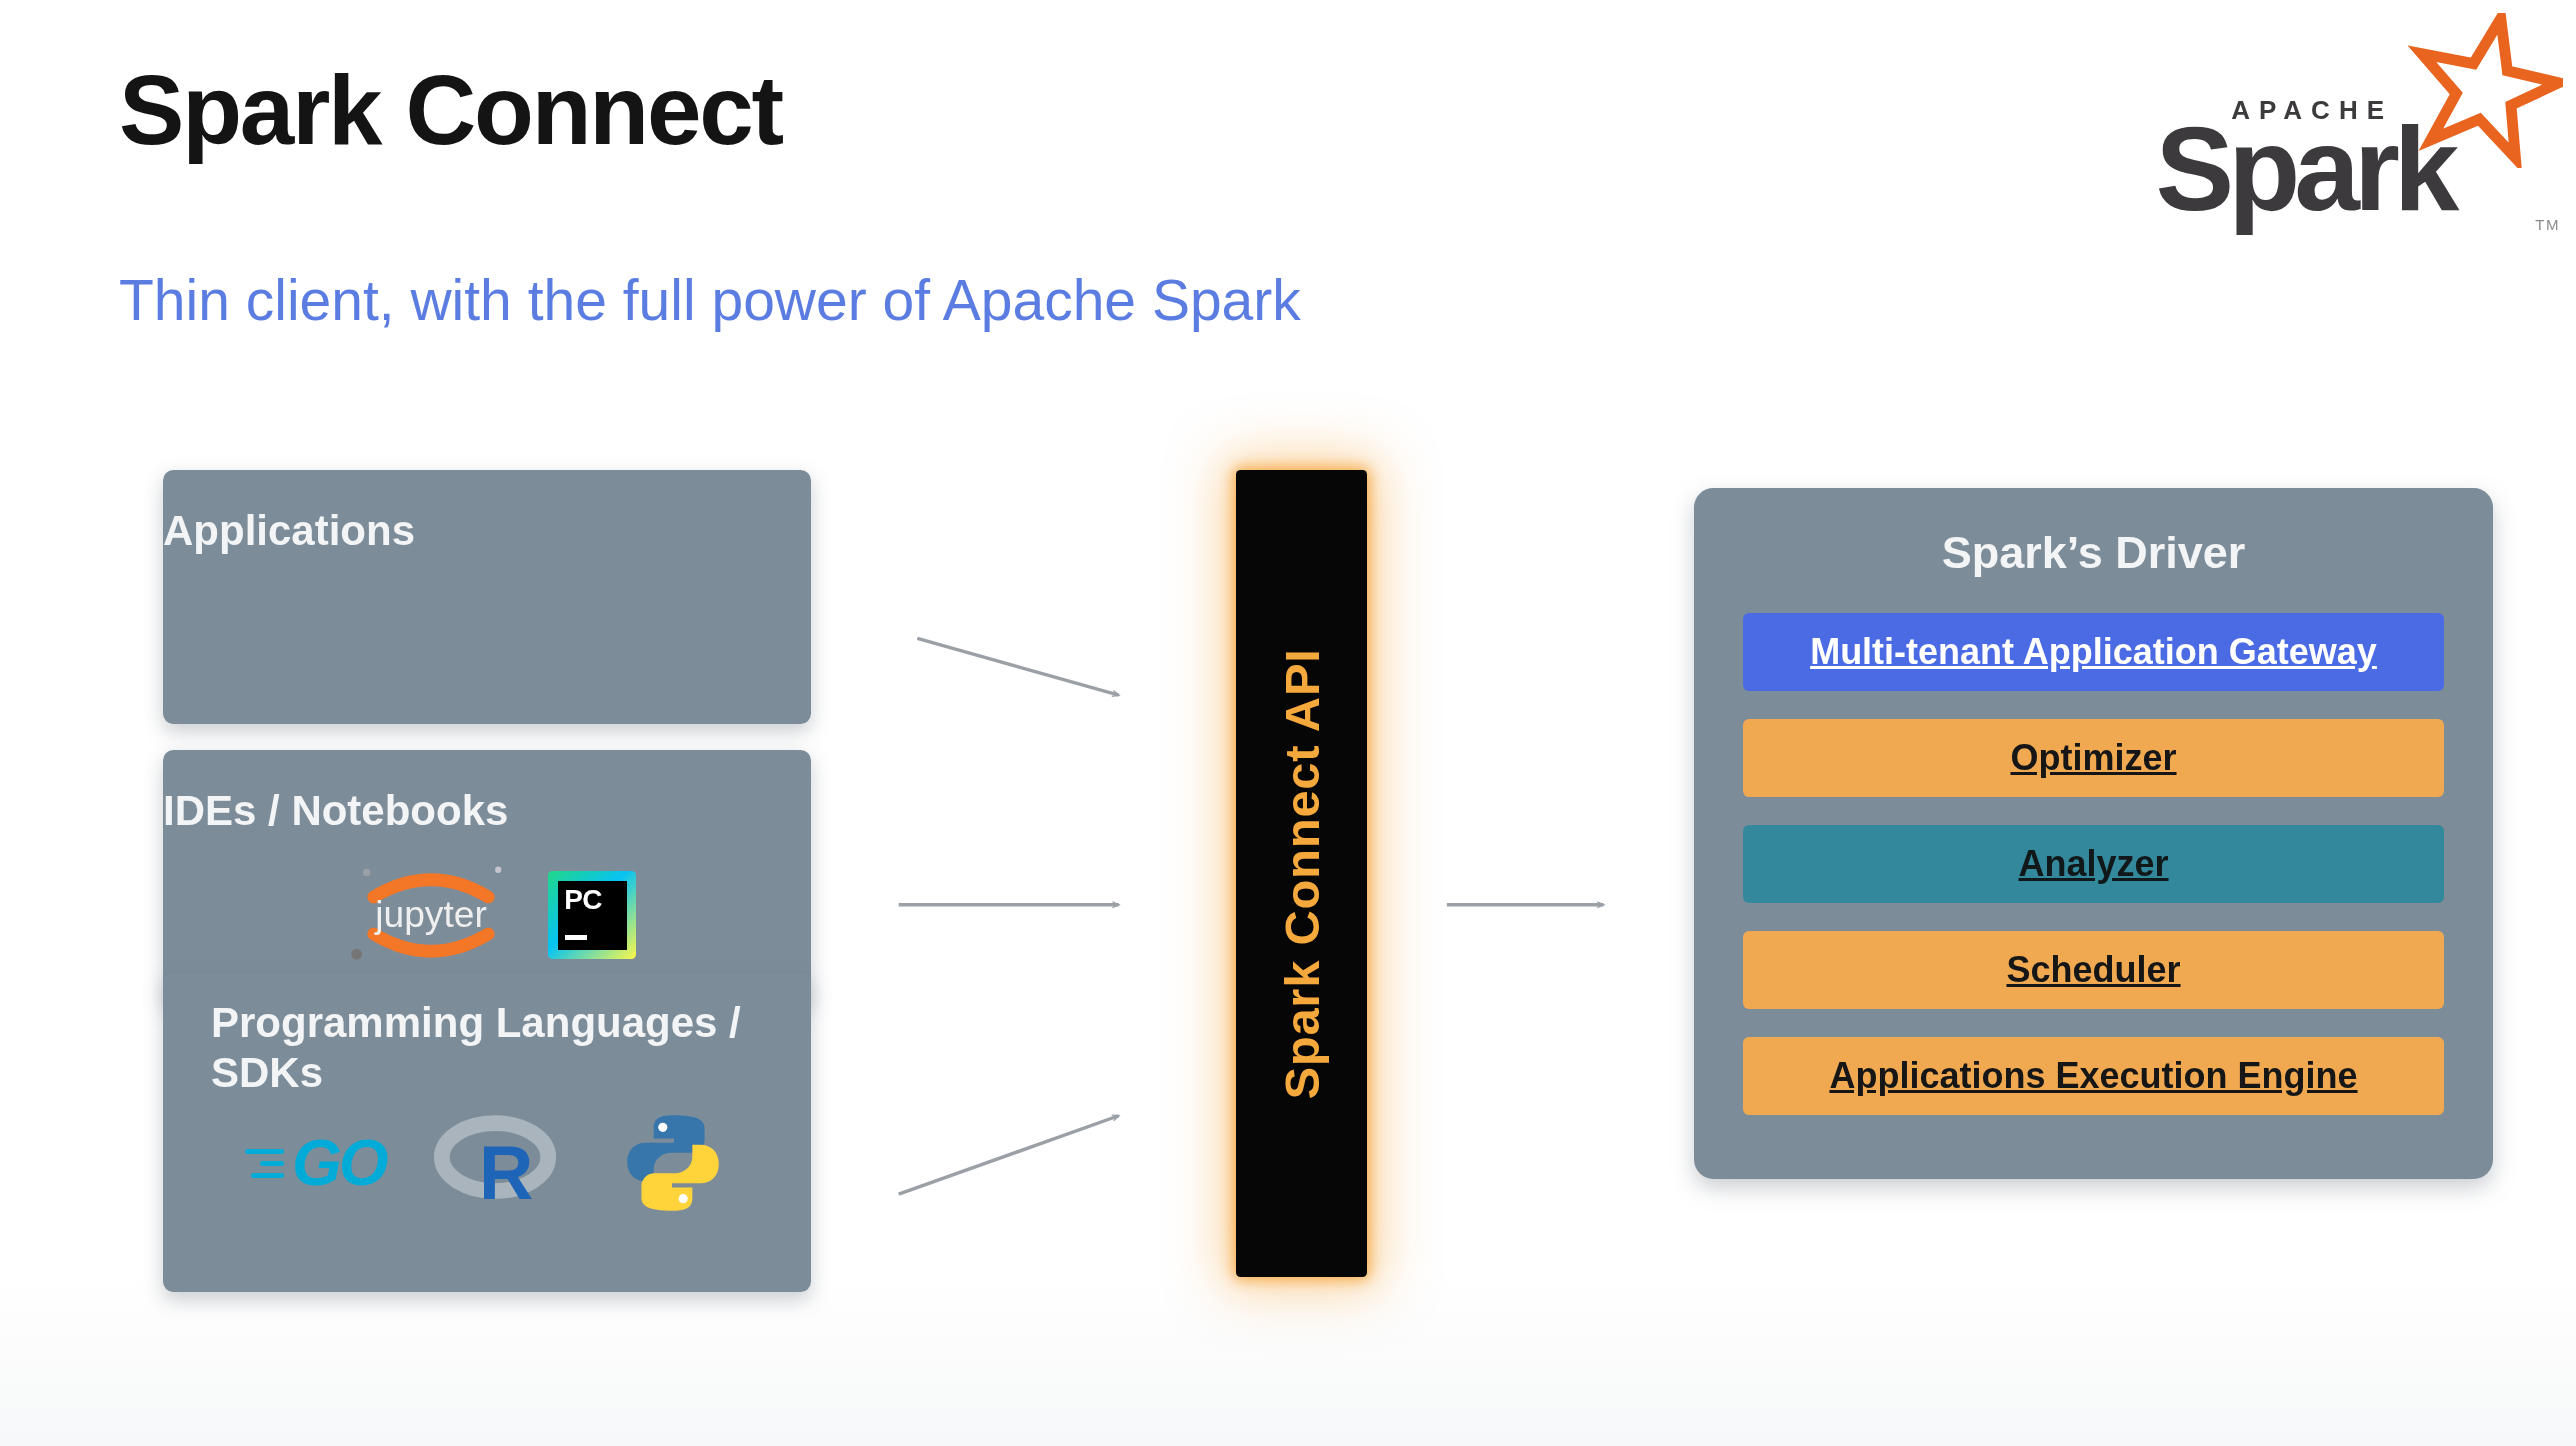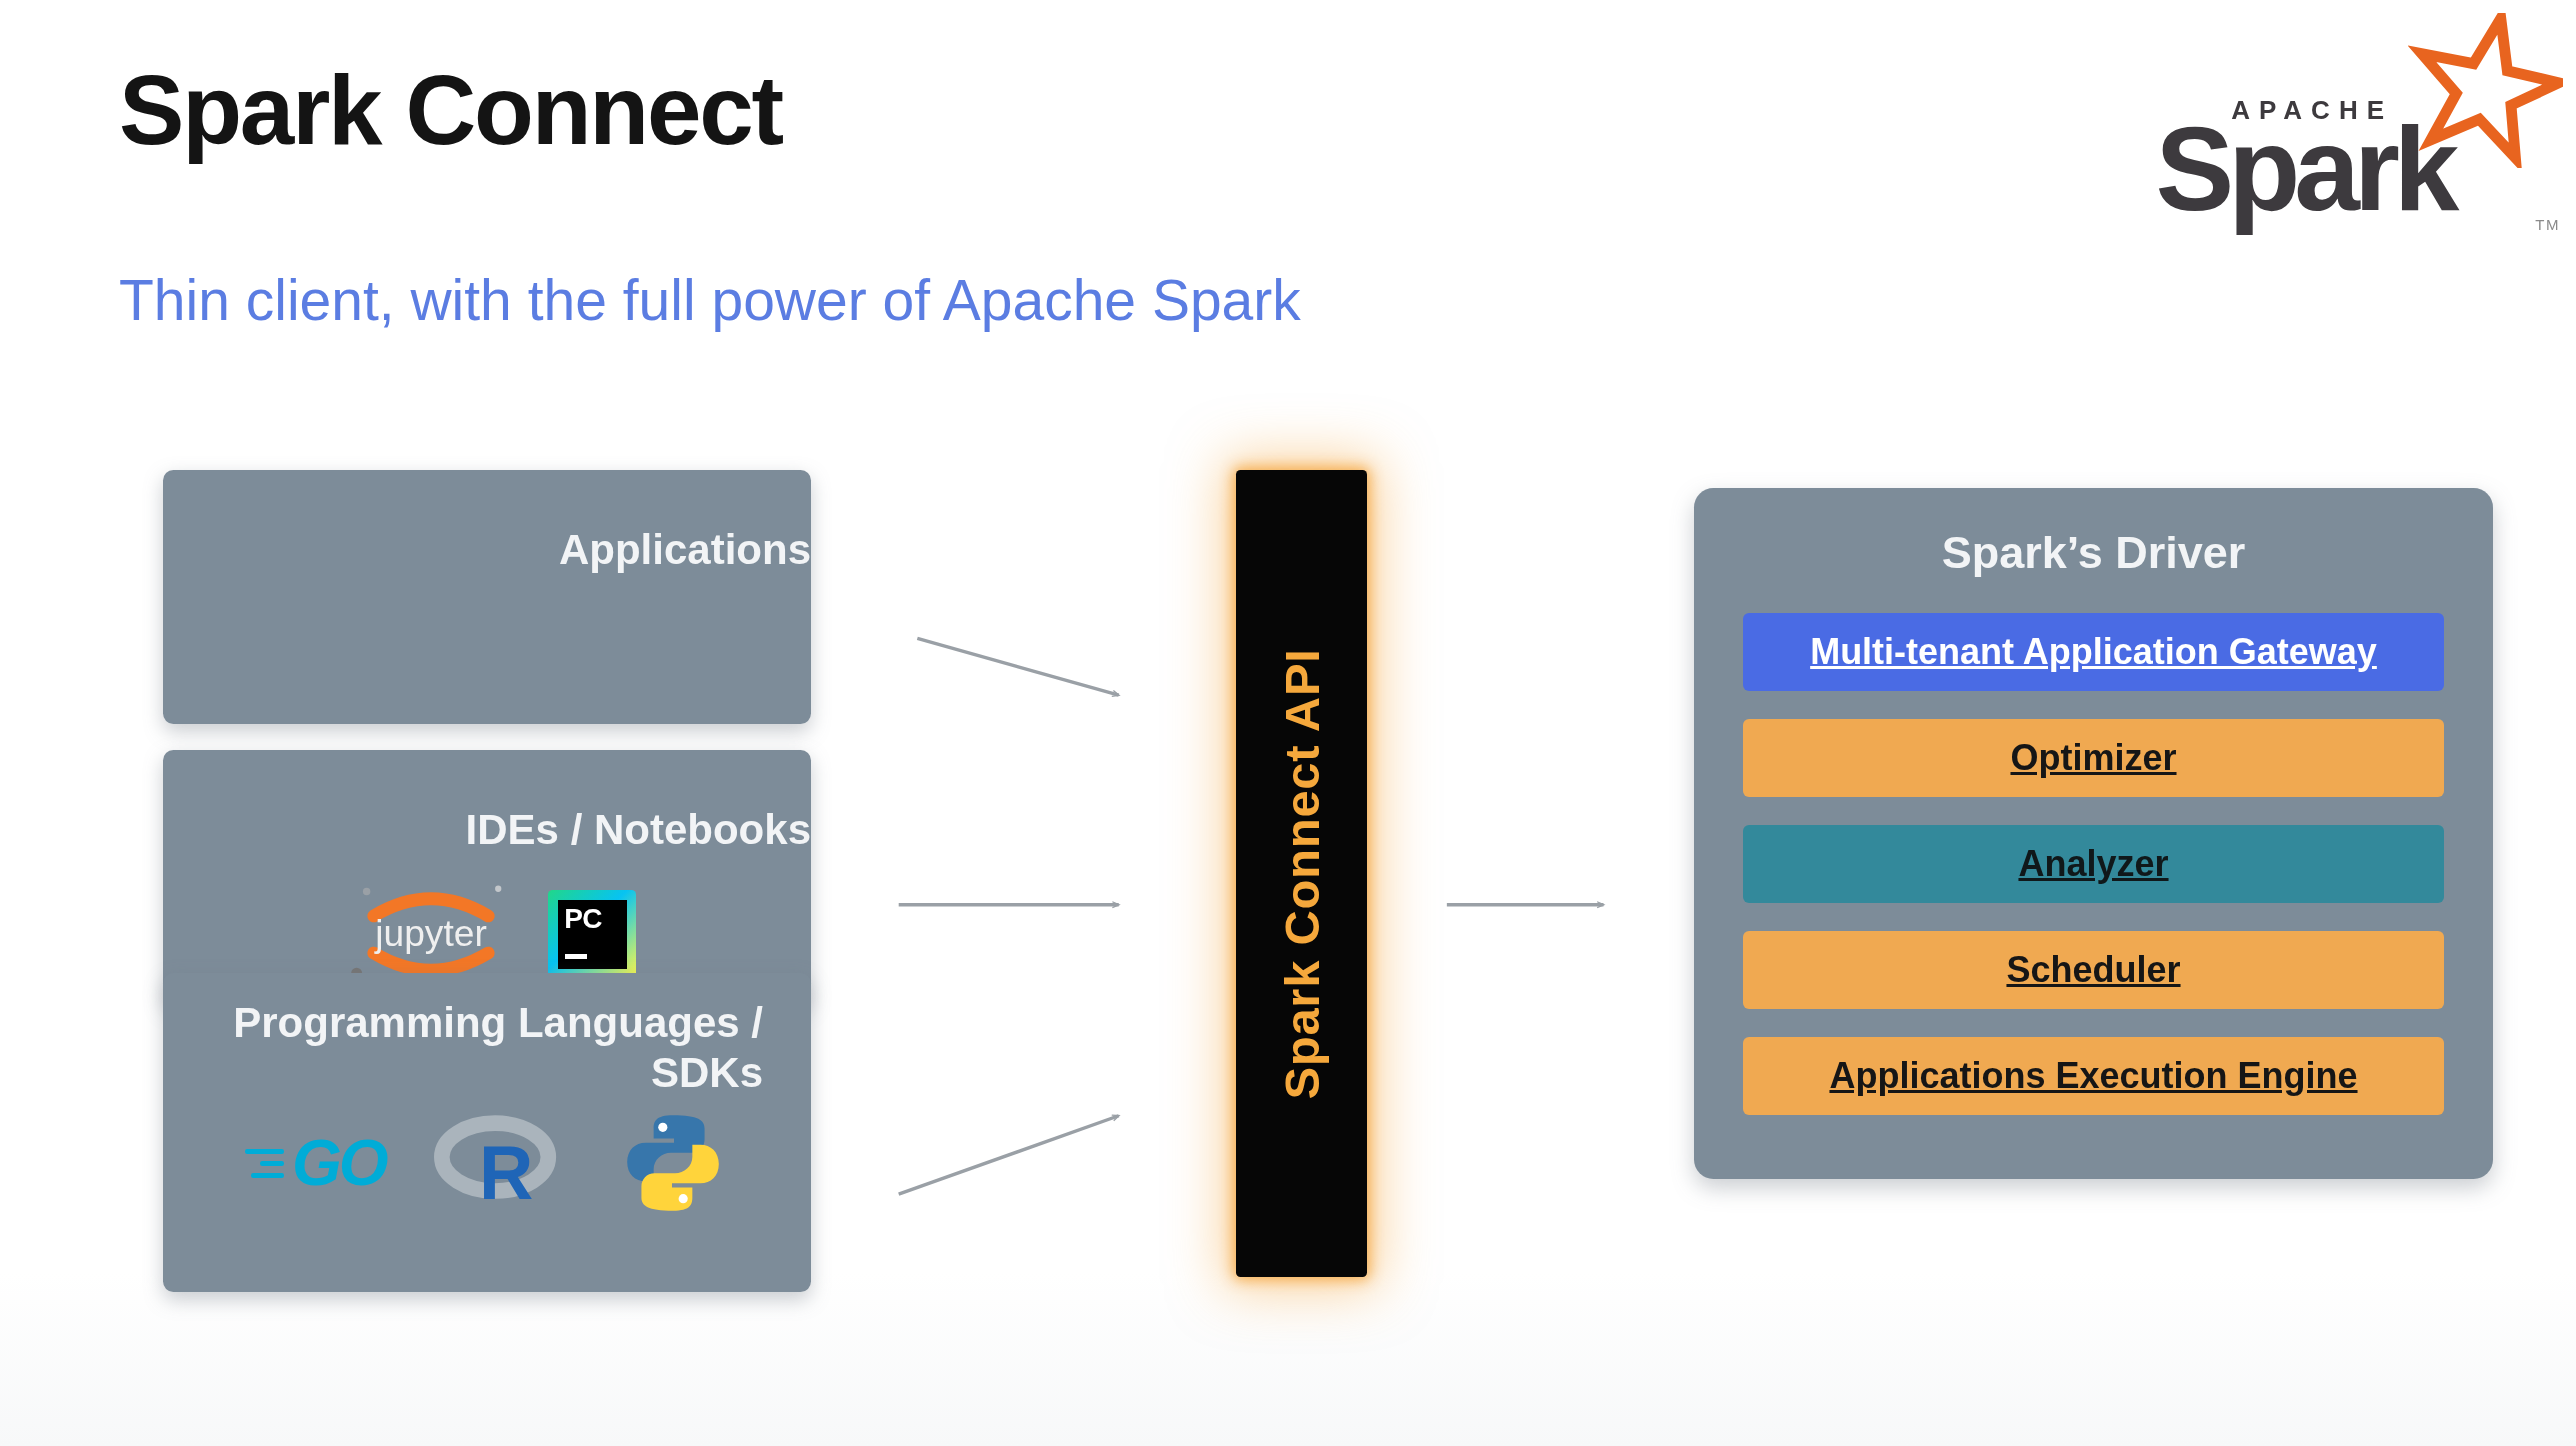--- a/index.html
+++ b/index.html
@@ -18,21 +18,21 @@
   .brand-apache { position:absolute; right:170px; top:82px; font-size:26px; font-weight:700; letter-spacing:9px; color:#3d3a3e; }
   .brand-name { position:absolute; left:4.5px; top:88px; font-size:118px; font-weight:700; color:#3d3a3e; letter-spacing:-6px; }
   .brand-tm { position:absolute; right:3px; top:203px; font-size:15px; color:#8a8a8a; letter-spacing:1.5px; }
   .brand-star { position:absolute; right:0; top:0; width:155px; height:155px; }
 
   
   .src-box {
     position:absolute; left:163px; width:648px; background:#7d8c99; border-radius:10.4px;
     box-shadow:0 7.5px 19.4px rgba(105,115,125,0.35); color:#f2f4f6;
   }
-  .src-title { text-align:right; font-size:42px; font-weight:600; margin:55px auto 0; line-height:1.18; }
+  .src-title { text-align:left; font-size:42px; font-weight:600; margin:36px auto 0; line-height:1.18; }
   .src-title.narrow { width:552px; margin-top:25px; }
   .chip {
     width:453px; height:87px; margin:43px auto 0; background:#6aa2c0; border-radius:19.4px;
     display:flex; align-items:center; justify-content:center;
     font-size:28px; font-weight:700; color:#ffffff;
   }
   .icons-row { display:flex; align-items:center; justify-content:center; gap:24px; margin-top:18px; }
   .icons-row.tight { margin-top:10.4px; gap:46px; }
 
   

